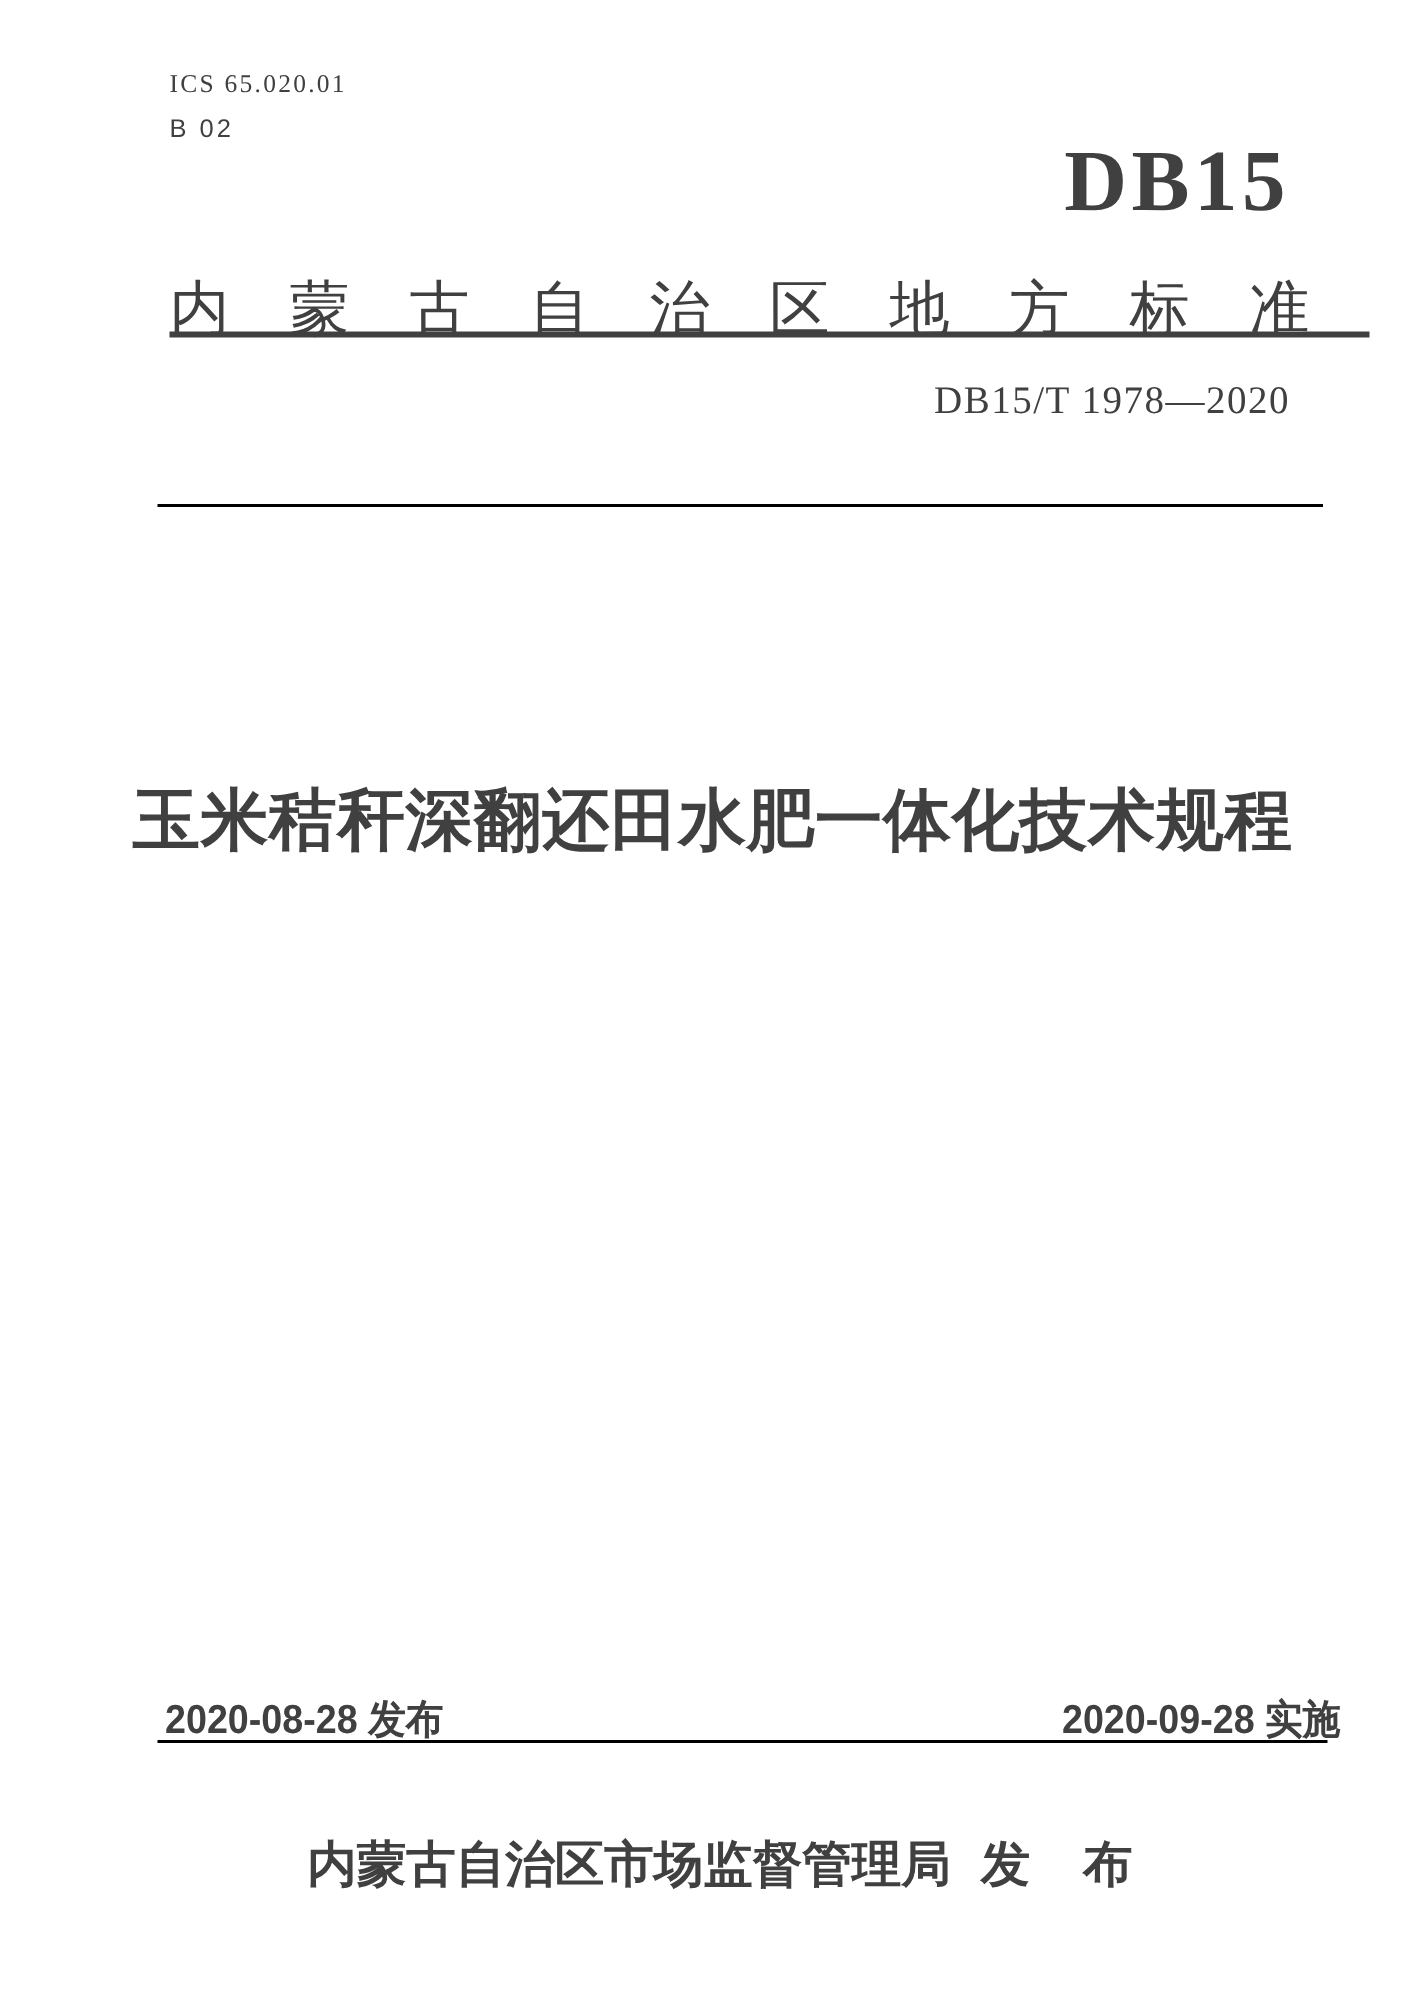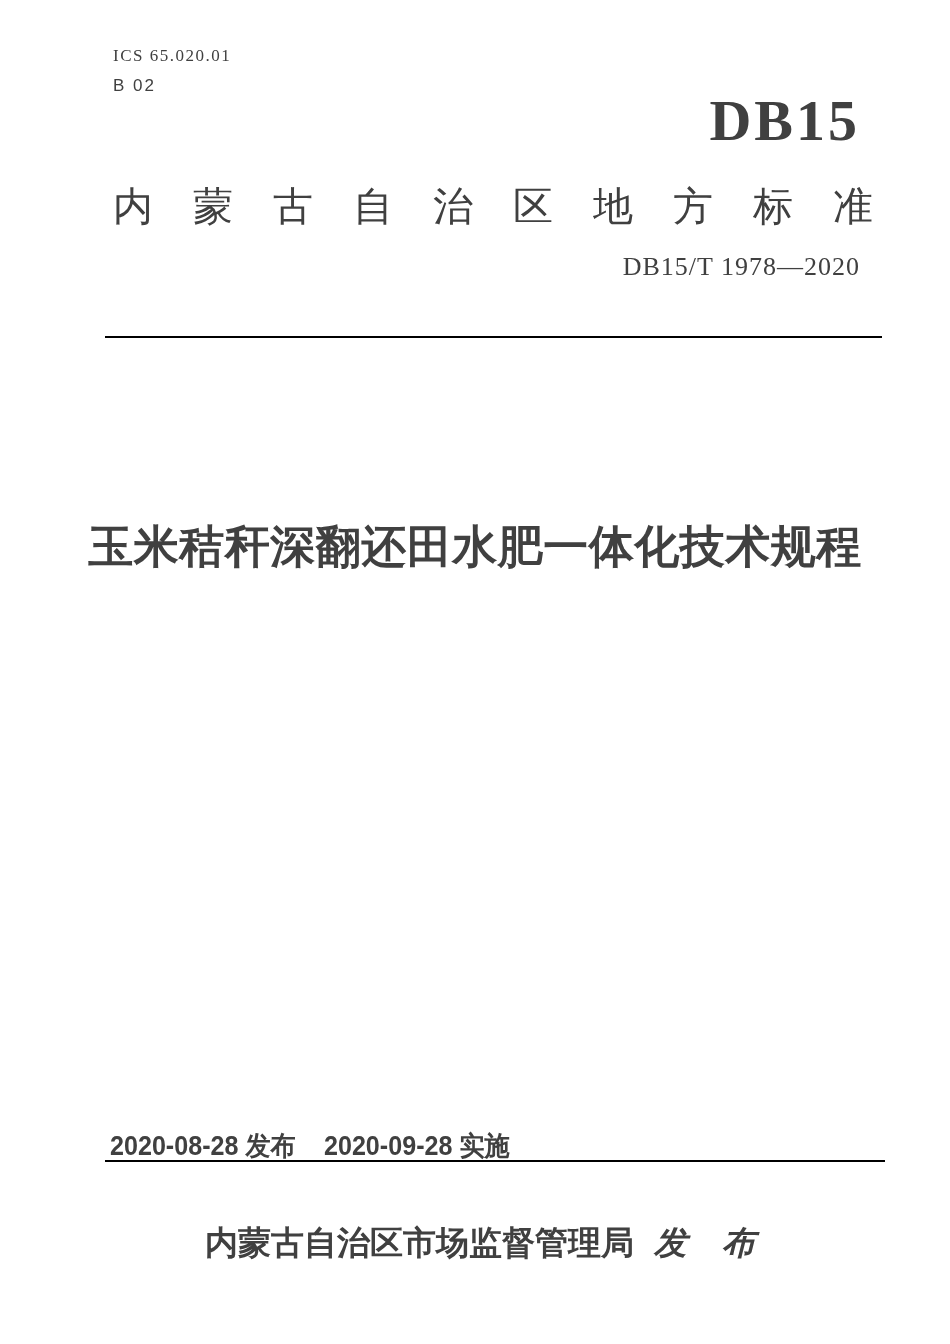--- a/index.html
+++ b/index.html
@@ -47,20 +47,21 @@
   }
   .standard-type {
     position: absolute;
     left: 113px;
     top: 186px;
     font-size: 40px;
     font-weight: 500;
     line-height: 1;
     letter-spacing: 40px;
     white-space: nowrap;
+    text-decoration: underline;
   }
   .standard-number {
     position: absolute;
     right: 90px;
     top: 252px;
     font-family: "Liberation Serif", serif;
     font-size: 26px;
     letter-spacing: 1px;
     white-space: nowrap;
   }
@@ -98,21 +99,21 @@
     transform: scaleX(0.78);
     transform-origin: 50% 50%;
     white-space: nowrap;
   }
   .dates-row {
     position: absolute;
     left: 110px;
     right: 56px;
     top: 1131px;
     display: flex;
-    justify-content: flex-start;
+    justify-content: space-between;
     font-size: 27px;
     font-weight: 600;
     line-height: 30px;
   }
   .date-issue {
     transform: scaleX(0.93);
     transform-origin: 0 50%;
     white-space: nowrap;
   }
   .date-implement {
@@ -139,21 +140,20 @@
     align-items: center;
     gap: 20px;
     font-size: 33px;
     font-weight: bold;
     line-height: 36px;
     white-space: nowrap;
   }
   .publish-label {
     letter-spacing: 8px;
     word-spacing: 10px;
-    font-style: italic;
   }
 </style>
 </head>
 <body>
 
 <div class="page">
 
   <div class="ics-code">ICS 65.020.01</div>
 
   <div class="class-code">B 02</div>

